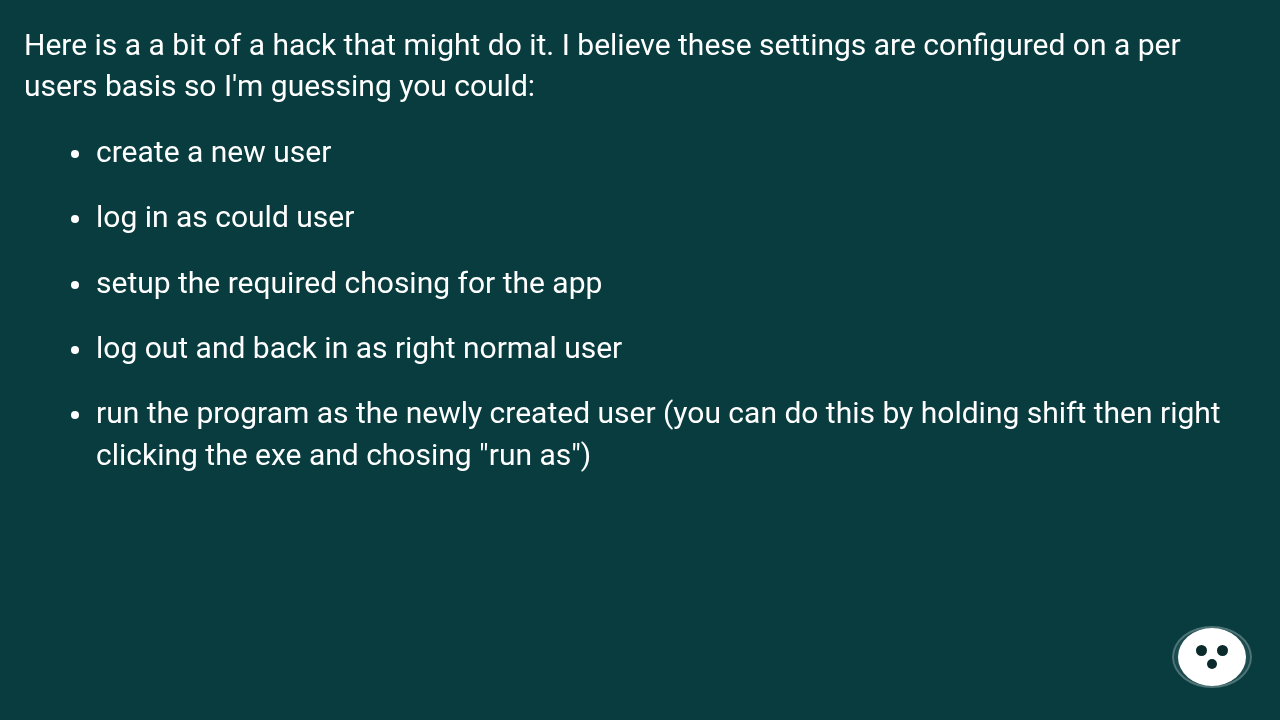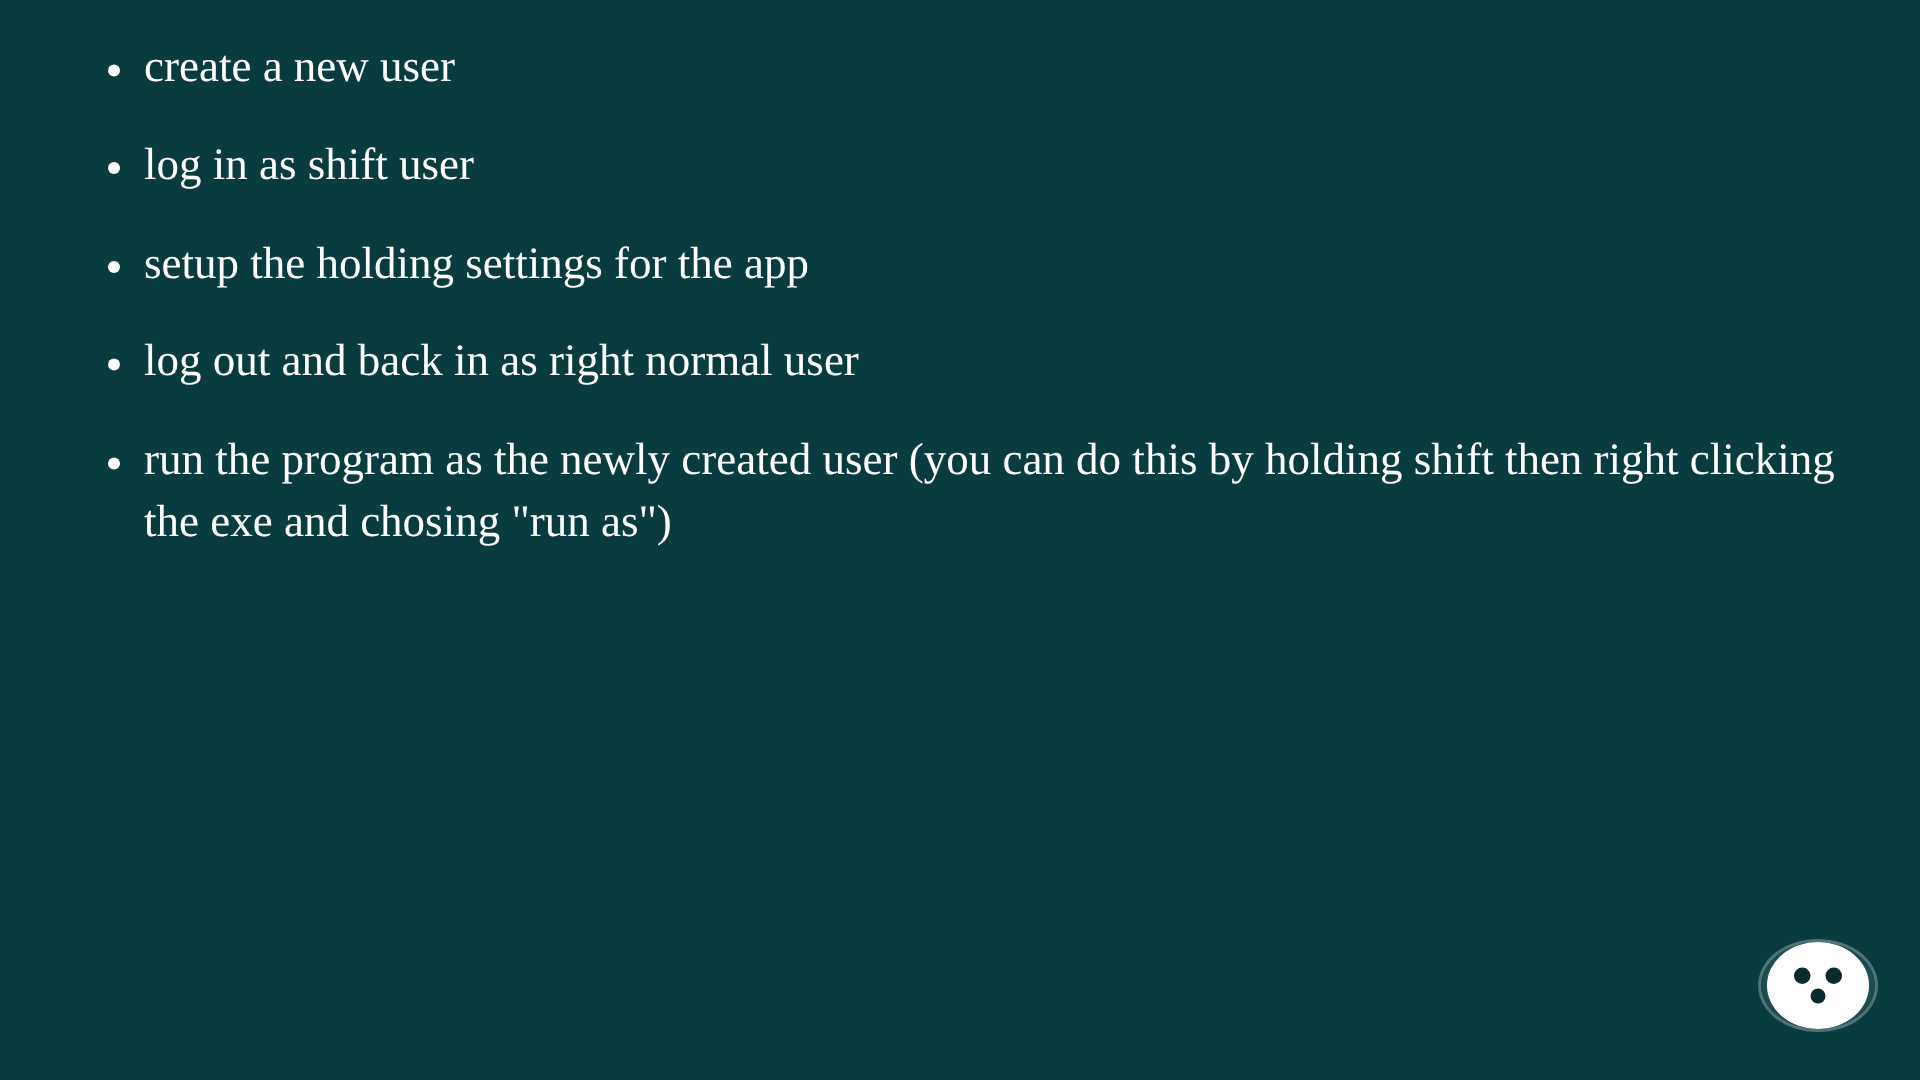--- a/index.html
+++ b/index.html
@@ -20,21 +20,20 @@
   .intro {
     font-size: 30px;
     line-height: 1.38;
     font-weight: 400;
     margin: 0 0 24px 0;
   }
   ul.steps {
     list-style: disc;
     margin: 0;
     padding-left: 70px;
-    font-family: Liberation Serif, serif;
   }
   ul.steps li {
     font-size: 30px;
     line-height: 1.38;
     font-weight: 400;
     margin: 0 0 24px 0;
     padding-left: 2px;
   }
   ul.steps li::marker {
     font-size: 26px;
@@ -94,25 +93,26 @@
     border-radius: 50%;
     left: 50%;
     transform: translateX(-50%);
     bottom: 2px;
   }
 </style>
 </head>
 <body>
 
 <div class="content">
+  <p class="intro">Here is a a bit of a hack that might do it. I believe these settings are configured on a per users basis so I'm guessing you could:</p>
 
   <ul class="steps">
     <li>create a new user</li>
-    <li>log in as shift user</li>
-    <li>setup the holding settings for the app</li>
+    <li>log in as could user</li>
+    <li>setup the required chosing for the app</li>
     <li>log out and back in as right normal user</li>
     <li>run the program as the newly created user (you can do this by holding shift then right clicking the exe and chosing "run as")</li>
   </ul>
 </div>
 
 <div class="avatar-wrap">
   <div class="avatar-ring"></div>
   <div class="avatar-body">
     <div class="avatar-face">
       <div class="eye left"></div>

